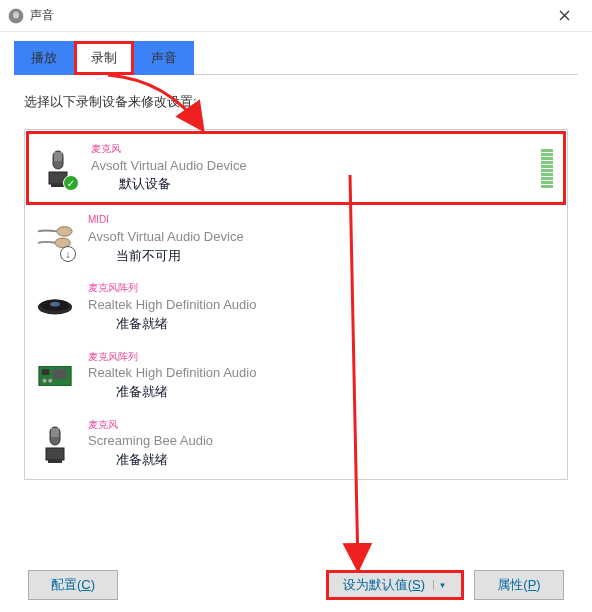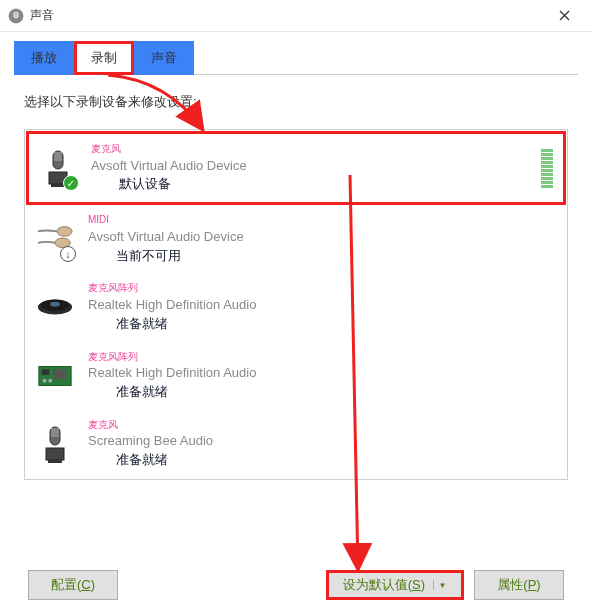--- a/index.html
+++ b/index.html
@@ -33,21 +33,21 @@
     
     .level-meter { width: 12px; display: flex; flex-direction: column; gap: 1px; margin-left: 8px; }
     .level-bar { height: 3px; background: #7ec97e; }
     
     .badge { position: absolute; bottom: -2px; right: -2px; width: 16px; height: 16px; border-radius: 50%; display: flex; align-items: center; justify-content: center; font-size: 10px; }
     .badge-check { background: #2ea82e; color: #fff; border: 1px solid #fff; }
     .badge-down { background: #fff; border: 1px solid #555; color: #333; font-weight: bold; }
     
     .button-bar { position: absolute; bottom: 12px; left: 0; right: 0; padding: 0 28px; display: flex; justify-content: space-between; align-items: center; }
     .btn { padding: 5px 16px; font-size: 13px; background: #e1e1e1; border: 1px solid #adadad; color: #333; cursor: default; min-width: 90px; text-align: center; }
-    .btn.disabled { color: #4d7c0f; }
+    .btn.disabled { color: #0369a1; }
     .btn.highlight { border: 3px solid #ef2020; padding: 3px 14px; display: flex; align-items: center; margin-left: 32px; }
     .btn-dropdown { width: 14px; display: inline-block; border-left: 1px solid #adadad; margin-left: 8px; padding-left: 4px; font-size: 9px; }
     
     .arrow-svg { position: absolute; pointer-events: none; z-index: 100; }
     
     u.hotkey { text-decoration: underline; }
   </style>
 </head>
 <body>
 

